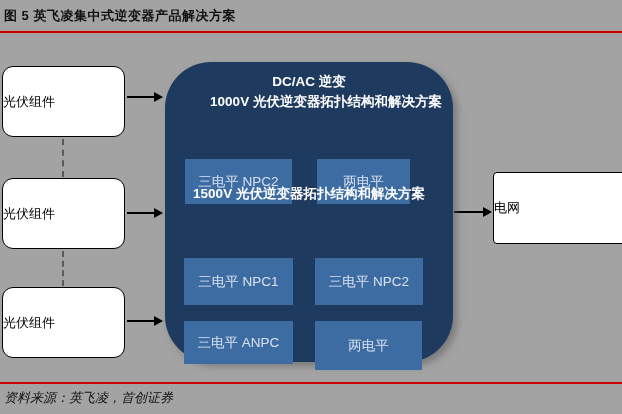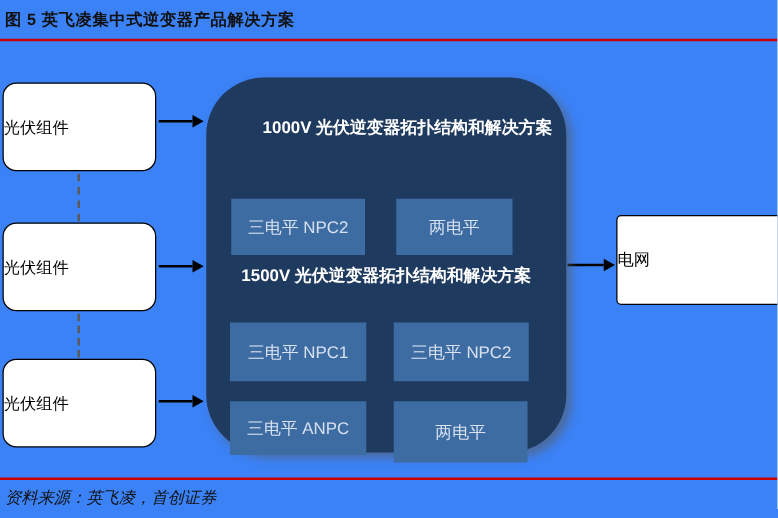--- a/index.html
+++ b/index.html
@@ -1,20 +1,20 @@
 <!DOCTYPE html>
 <html style="--rule-red: #cc0000; --block-bg: #1f3a5f; --topology-bg: #3d6ca3; --topology-text: #d8e1f0;"><head>
 <meta charset="utf-8">
 <style>
   html, body { margin: 0; padding: 0; background: #ffffff; }
   .page {
     position: relative;
     width: 622px;
     height: 414px;
-    background: #3b82f6;
+    background: #a3a3a3;
     font-family: "Liberation Sans", sans-serif;
     overflow: hidden;
   }
   .fig-title {
     position: absolute;
     left: 4px;
     top: 7px;
     font-size: 13px;
     font-weight: bold;
     color: #111;
@@ -100,21 +100,21 @@
     left: 0;
     width: 100%;
     text-align: center;
     color: #ffffff;
     font-weight: bold;
     font-size: 13.5px;
     white-space: nowrap;
   }
   .hdr-1 { top: 11px; }
   .hdr-2 { top: 31px; margin-left: 17px; }
-  .hdr-1500 { top: 150px; }
+  .hdr-1500 { top: 123px; }
 
   .topo {
     position: absolute;
     background: var(--topology-bg, #3d6ca3);
     color: var(--topology-text, #d8e1f0);
     display: flex;
     align-items: center;
     justify-content: center;
     font-size: 13.5px;
     white-space: nowrap;
@@ -147,20 +147,21 @@
 
   <div class="dash dash-1"></div>
   <div class="dash dash-2"></div>
 
   <div class="arrow arrow-1"></div>
   <div class="arrow arrow-2"></div>
   <div class="arrow arrow-3"></div>
   <div class="arrow arrow-4"></div>
 
   <div class="inverter-block">
+    <div class="block-header hdr-1">DC/AC 逆变</div>
     <div class="block-header hdr-2">1000V 光伏逆变器拓扑结构和解决方案</div>
 
     <div class="topo t-r1c1">三电平 NPC2</div>
     <div class="topo t-r1c2">两电平</div>
 
     <div class="block-header hdr-1500">1500V 光伏逆变器拓扑结构和解决方案</div>
 
     <div class="topo t-r2c1">三电平 NPC1</div>
     <div class="topo t-r2c2">三电平 NPC2</div>
 

